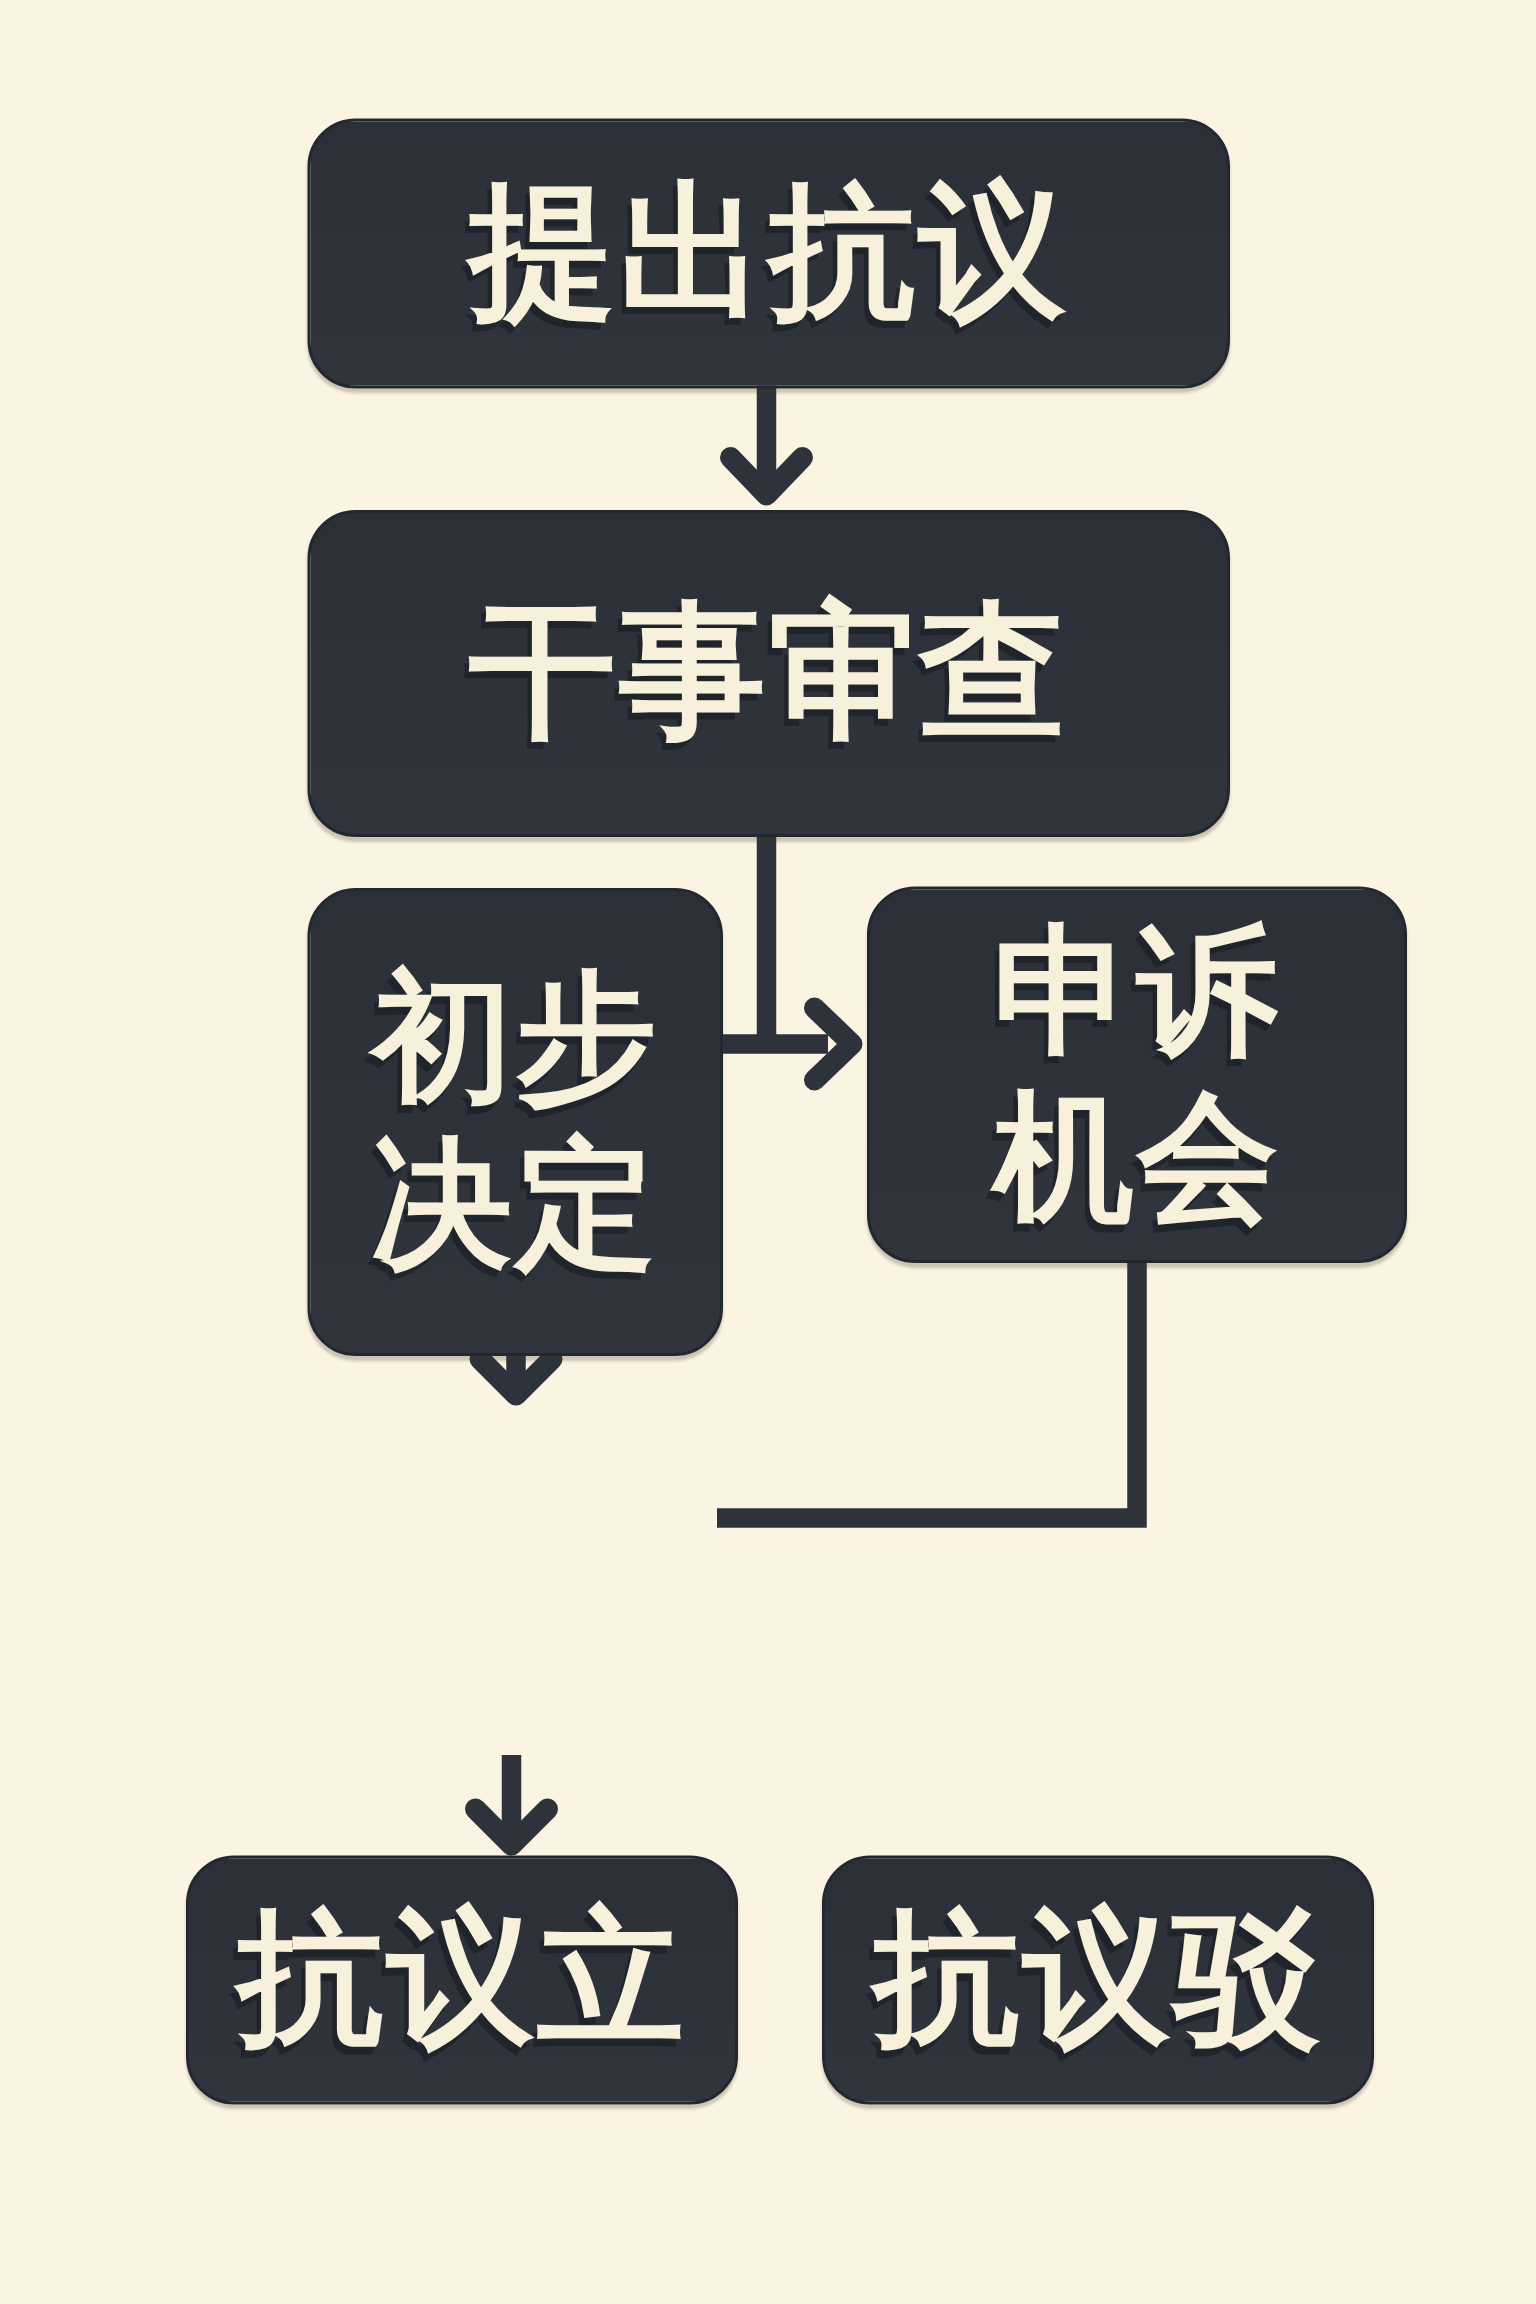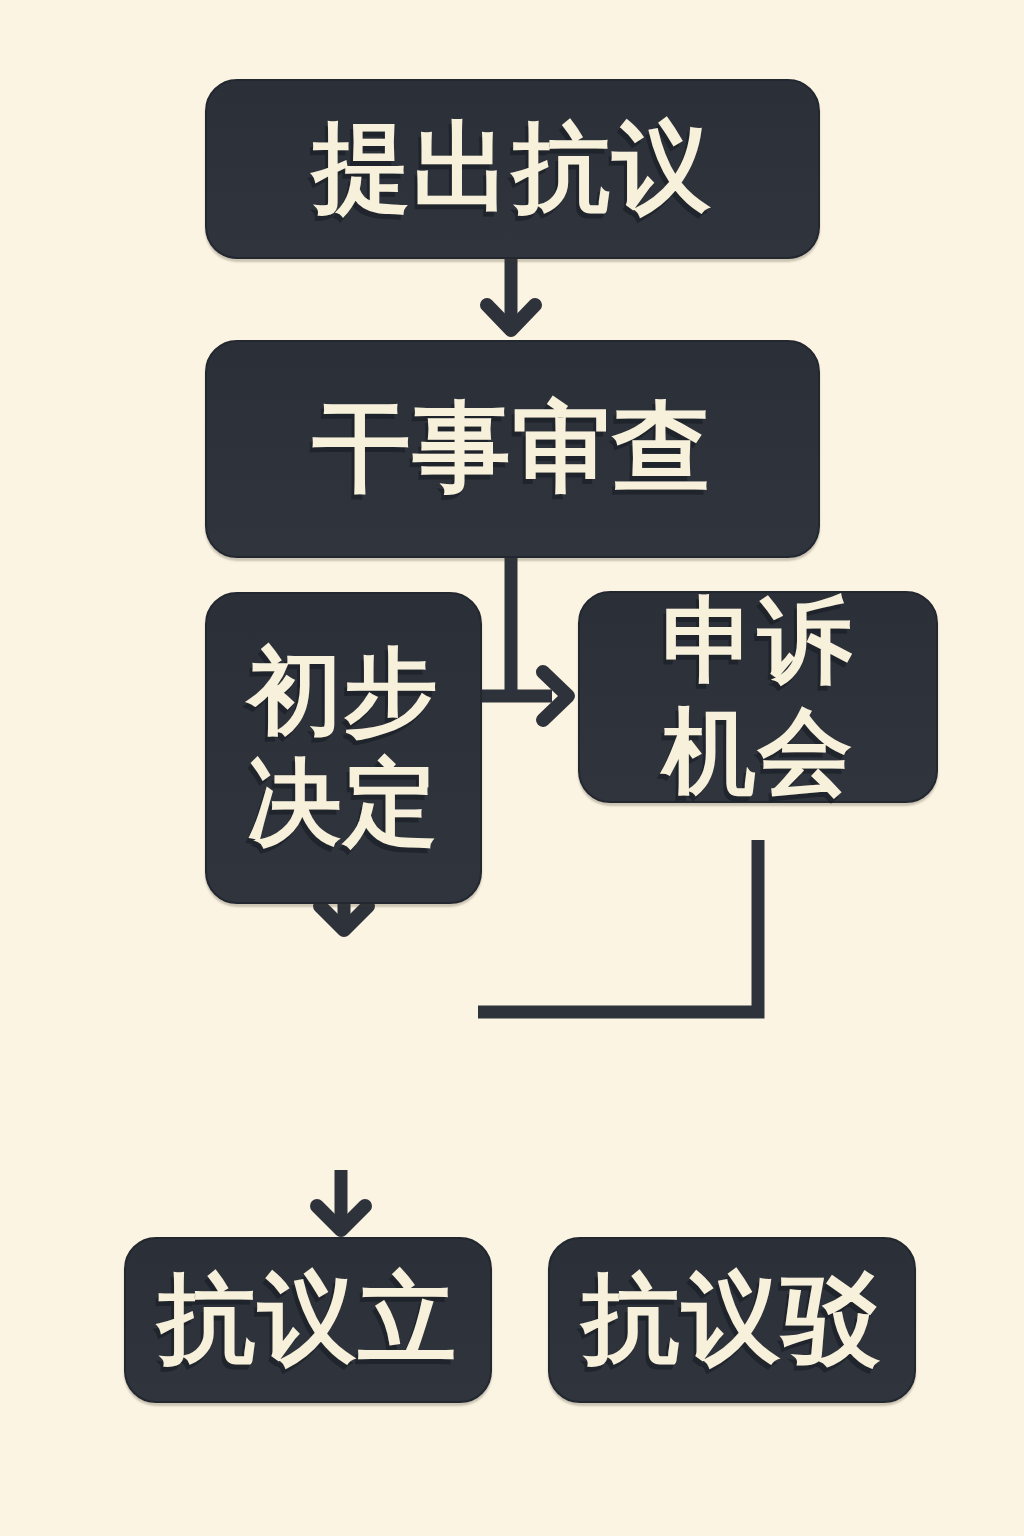--- a/index.html
+++ b/index.html
@@ -33,21 +33,21 @@
     text-shadow: -3px 5px 0 rgba(16, 20, 26, 0.45);
     box-shadow: 0 3px 2px rgba(60, 55, 40, 0.25);
   }
   .node.big   { font-size: 98px; }
   .node.two   { font-size: 94px; line-height: 1.18; }
   .node.small { font-size: 98px; }
 
   #node-submit-protest        { left: 205px; top:  79px;  width: 615px; height: 180px; }
   #node-officer-review        { left: 205px; top: 340px;  width: 615px; height: 218px; }
   #node-preliminary-decision  { left: 205px; top: 592px;  width: 277px; height: 312px; }
-  #node-appeal-opportunity    { left: 578px; top: 591px;  width: 360px; height: 212px; }
+  #node-appeal-opportunity    { left: 578px; top: 591px;  width: 360px; height: 251px; }
   #node-protest-upheld        { left: 203px; top: 935px;  width: 277px; height: 237px; }
   #node-protest-established   { left: 124px; top: 1237px; width: 368px; height: 166px; }
   #node-protest-rejected      { left: 548px; top: 1237px; width: 368px; height: 166px; }
 </style>
 </head>
 <body>
 
 <div class="canvas">
 
   <svg class="edges-layer" viewBox="0 0 1024 1536" xmlns="http://www.w3.org/2000/svg">

